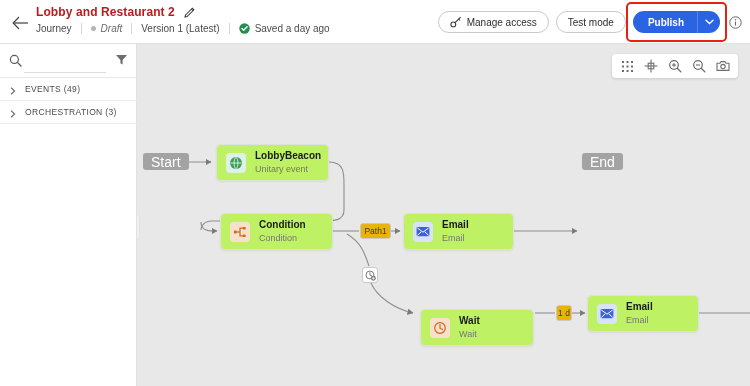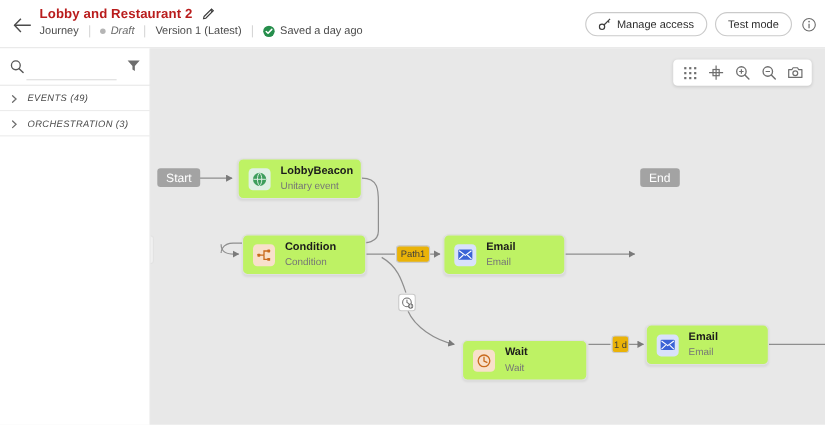--- a/index.html
+++ b/index.html
@@ -103,21 +103,20 @@
   .filter-ico{
     position:absolute;right:9px;top:9px;width:13px;height:13px;cursor:pointer;
   }
   .sb-sep{
     position:absolute;left:0;top:33px;width:137px;height:1px;background:#e8e8e8;
   }
   .sb-item{
     position:relative;height:23px;display:flex;align-items:center;
     border-bottom:1px solid #ececec;cursor:pointer;padding-left:9px;
     box-sizing:border-box;
-    font-style:italic;
   }
   .sb-list{position:absolute;left:0;top:34px;width:137px;}
   .chev{width:8px;height:8px;margin-right:8px;flex:none;}
   .sb-label{
     font-size:8.5px;color:#4b4b4b;letter-spacing:.35px;
     text-transform:uppercase;
   }
 
   
   .canvas{
@@ -149,21 +148,21 @@
   }
   .node-ico{
     width:20px;height:20px;border-radius:4px;margin-left:9px;flex:none;
     display:flex;align-items:center;justify-content:center;
   }
   .node-txt{margin-left:9px;line-height:1.25;overflow:hidden;}
   .node-title{font-size:10px;font-weight:bold;color:#1b1b1b;white-space:nowrap;}
   .node-sub{font-size:9px;color:#767676;white-space:nowrap;margin-top:1px;}
   .pill{
     position:absolute;height:17px;background:#a3a3a3;color:#ffffff;
-    border-radius:3px;font-size:11px;display:flex;align-items:center;
+    border-radius:3px;font-size:14px;display:flex;align-items:center;
     justify-content:center;padding:0 8px;box-sizing:border-box;
   }
   .lbl-box{
     position:absolute;background:#eab308;border:1px solid #c9c9c9;
     border-radius:3px;font-size:8.5px;color:#3d3d3d;
     display:flex;align-items:center;justify-content:center;
     box-sizing:border-box;
   }
   .badge-ico{
     position:absolute;width:16px;height:16px;background:#ffffff;
@@ -224,20 +223,31 @@
             <line x1="8.6" y1="3.2" x2="9.9" y2="4.4" stroke="#3d3d3d" stroke-width="1.1"></line>
           </svg>
         </span>
         <span>Manage access</span>
       </div>
 
       <div class="btn">
         <span>Test mode</span>
       </div>
 
+      <div class="publish-group">
+        <div class="publish-hl"></div>
+        <div class="btn-publish">
+          <span>Publish</span>
+        </div>
+        <div class="btn-publish-caret">
+          <svg width="9" height="6" viewBox="0 0 9 6">
+            <path d="M1 1.2 L4.5 4.6 L8 1.2" fill="none" stroke="#ffffff" stroke-width="1.4" stroke-linecap="round"></path>
+          </svg>
+        </div>
+      </div>
 
       <div class="info-ico">
         <svg width="13" height="13" viewBox="0 0 13 13">
           <circle cx="6.5" cy="6.5" r="5.7" fill="none" stroke="#6b6b6b" stroke-width="1"></circle>
           <circle cx="6.5" cy="3.7" r="0.75" fill="#6b6b6b"></circle>
           <line x1="6.5" y1="5.6" x2="6.5" y2="9.6" stroke="#6b6b6b" stroke-width="1.1"></line>
         </svg>
       </div>
     </div>
   </div>

